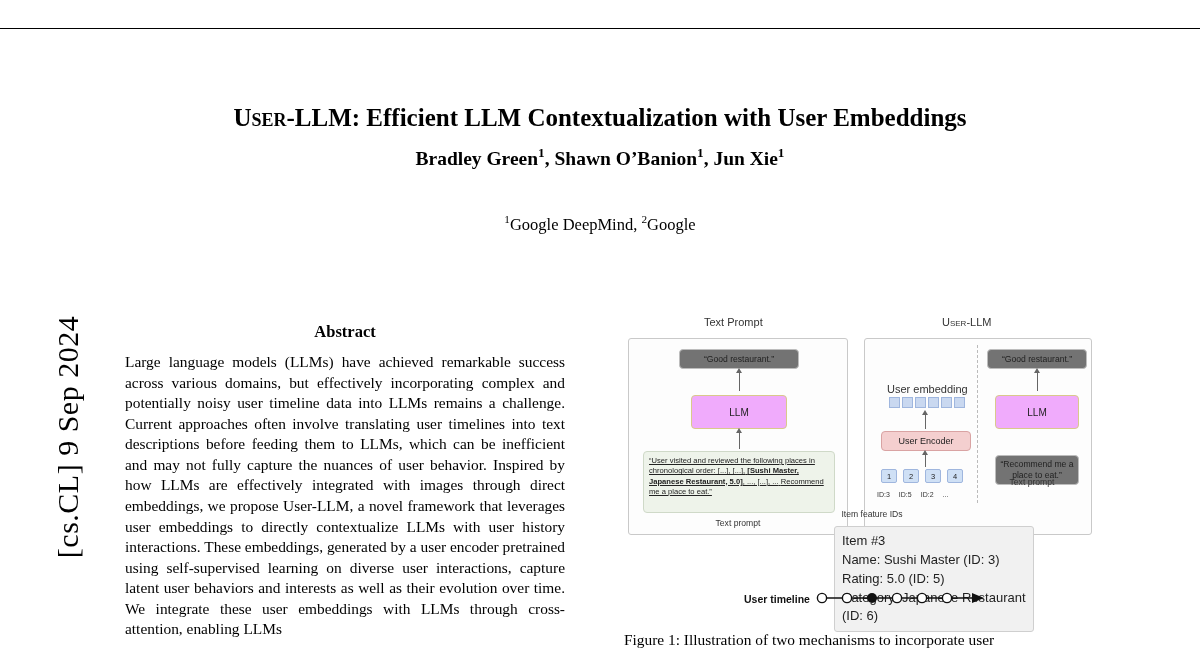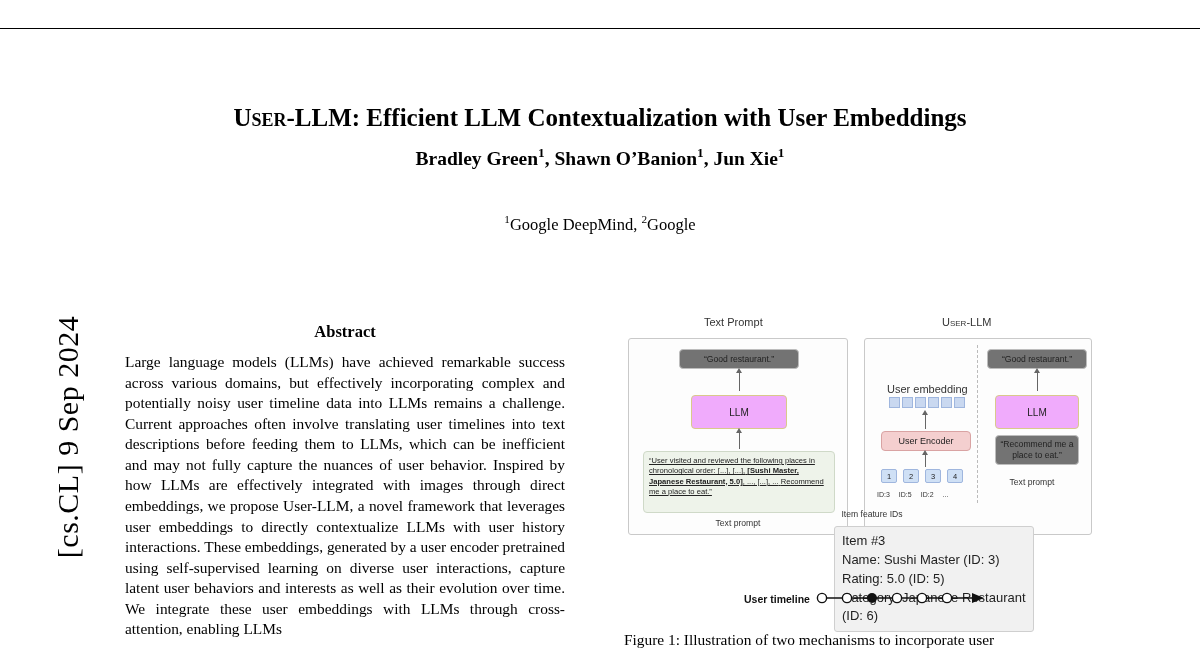--- a/index.html
+++ b/index.html
@@ -413,21 +413,21 @@
       </div>
 
       <div class="idrow" style="left:12px; top:152px;">
         <span>ID:3</span>
         <span>ID:5</span>
         <span>ID:2</span>
         <span>...</span>
       </div>
       <div class="panel-caption" style="left:-106px; top:170px;">Item feature IDs</div>
 
-      <div class="bubble" style="left:130px; top:96px; width:84px; height:30px;">“Recommend me a place to eat.”</div>
+      <div class="bubble" style="left:130px; top:116px; width:84px; height:30px;">“Recommend me a place to eat.”</div>
       <div class="panel-caption" style="left:112px; top:138px; width:110px;">Text prompt</div>
     </div>
 
   </div>
 
   <div class="info-card">
     <div>Item #3</div>
     <div>Name: Sushi Master (ID: 3)</div>
     <div>Rating: 5.0 (ID: 5)</div>
     <div>Category: Japanese Restaurant (ID: 6)</div>

